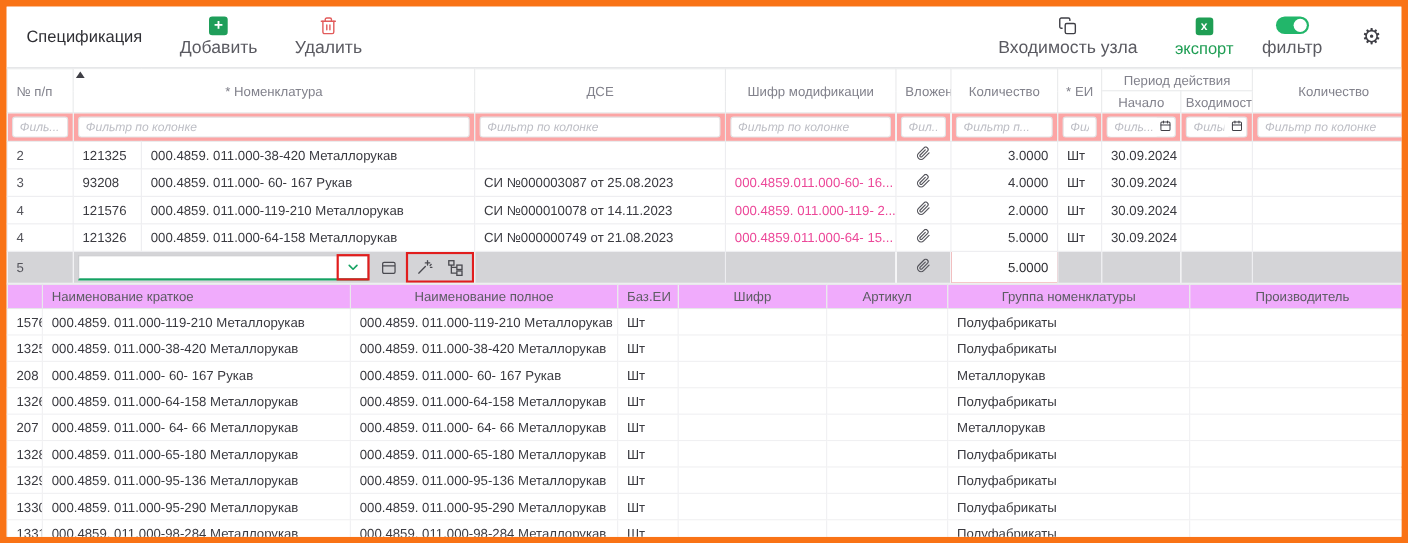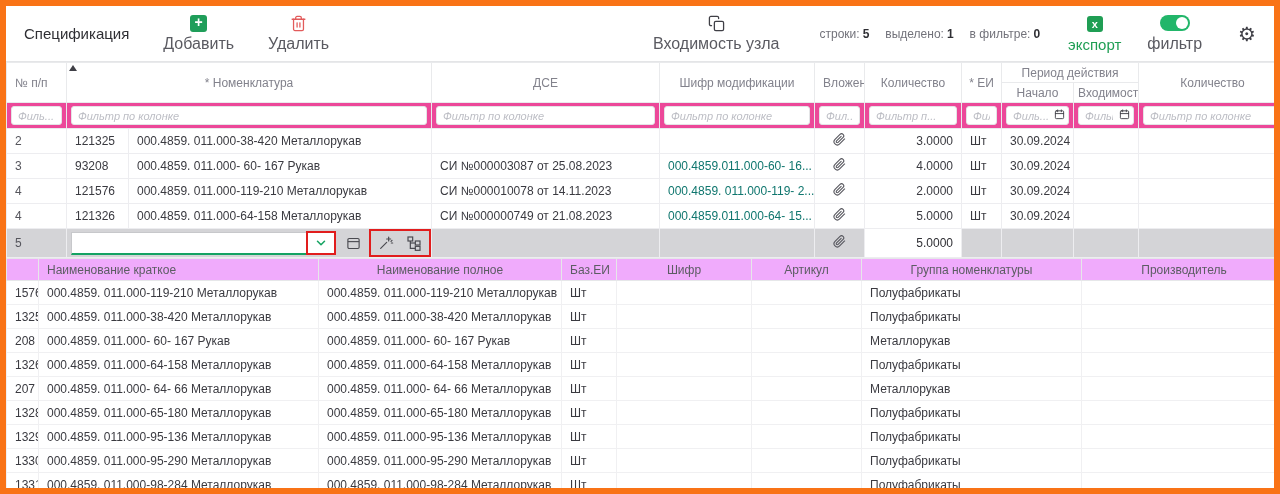--- a/index.html
+++ b/index.html
@@ -22,28 +22,28 @@
   .toggle{width:30px;height:16px;border-radius:9px;background:#22b66a;position:relative;display:inline-block}
   .knob{position:absolute;right:2px;top:2px;width:12px;height:12px;border-radius:50%;background:#fff}
   .gear{font-size:20px;color:#3f3f46;margin-left:2px;cursor:pointer;line-height:1}
 
   
   table.grid{border-collapse:collapse;table-layout:fixed;width:1280px;font-size:12px}
   .main th{font-weight:normal;color:#82828c;border:1px solid #e9eaec;height:20px;padding:0 4px;overflow:hidden;white-space:nowrap;background:#fff;text-align:center}
   .main th.left{text-align:left;padding-left:8px}
   .main th.rel{position:relative}
   .sorttri{position:absolute;top:2px;left:2px;width:0;height:0;border-left:4px solid transparent;border-right:4px solid transparent;border-bottom:6px solid #3f3f46}
-  .main tr.filters td{border:1px solid #e9eaec;padding:3px 4px;height:26px;background:#ec4899}
+  .main tr.filters td{border:1px solid #e9eaec;padding:3px 4px;height:26px;background:#fca5a5}
   .fin{width:100%;height:19px;border:1px solid #e3e4e6;border-radius:3px;font-size:11px;color:#55555c;padding:0 6px;outline:none;font-family:inherit;background:#fff}
   .fin::placeholder{color:#bdbec5;font-style:italic}
   .dfin{display:flex;align-items:center;border:1px solid #e3e4e6;border-radius:3px;height:19px;background:#fff;padding-right:3px}
   .dfin .fin{border:none;height:17px;flex:1;min-width:0}
   .main td{border:1px solid #ededf0;height:25px;padding:0 8px;overflow:hidden;white-space:nowrap;color:#3a3a40;background:#fff}
   .main td.cnum{color:#55555c}
-  .main td.mod{color:#0f766e}
+  .main td.mod{color:#ec4899}
   .main td.qty{text-align:right}
   .main td.att{text-align:center;padding:0}
   
   .erow td{background:#d4d4d7;height:28px}
   .erow td.ecell{padding:2px 2px 2px 4px}
   .editzone{display:flex;align-items:center;gap:9px}
   .combo{display:flex;align-items:stretch;height:23px;background:#fff;border:1px solid #c7c8cb;border-bottom:2px solid #15a263;width:264px;flex:0 0 auto}
   .cinput{flex:1;border:none;outline:none;min-width:0;font:inherit;padding:0 6px;background:transparent}
   .chev{width:26px;display:flex;align-items:center;justify-content:center}
   .hl{outline:2px solid #e11d1d}
@@ -89,25 +89,20 @@
     <div class="tbtn">
       <span class="ic">
         <svg width="17" height="17" viewBox="0 0 24 24" fill="none" stroke="#3f3f46" stroke-width="1.8" stroke-linecap="round" stroke-linejoin="round">
             <rect x="9" y="9" width="13" height="13" rx="2"></rect>
             <path d="M5 15H4a2 2 0 0 1-2-2V4a2 2 0 0 1 2-2h9a2 2 0 0 1 2 2v1"></path>
           </svg>
       </span>
       <span class="tlbl">Входимость узла</span>
     </div>
 
-    <div class="stats">
-      <span><span>строки:</span><b>5</b></span>
-      <span><span>выделено:</span><b>1</b></span>
-      <span><span>в фильтре:</span><b>0</b></span>
-    </div>
 
     <div class="tbtn" style="margin-right:26px">
       <span class="ic">
           <span class="xls">x</span>
         </span>
       <span class="explbl">экспорт</span>
     </div>
 
     <div class="tbtn" style="">
       <span class="ic">

